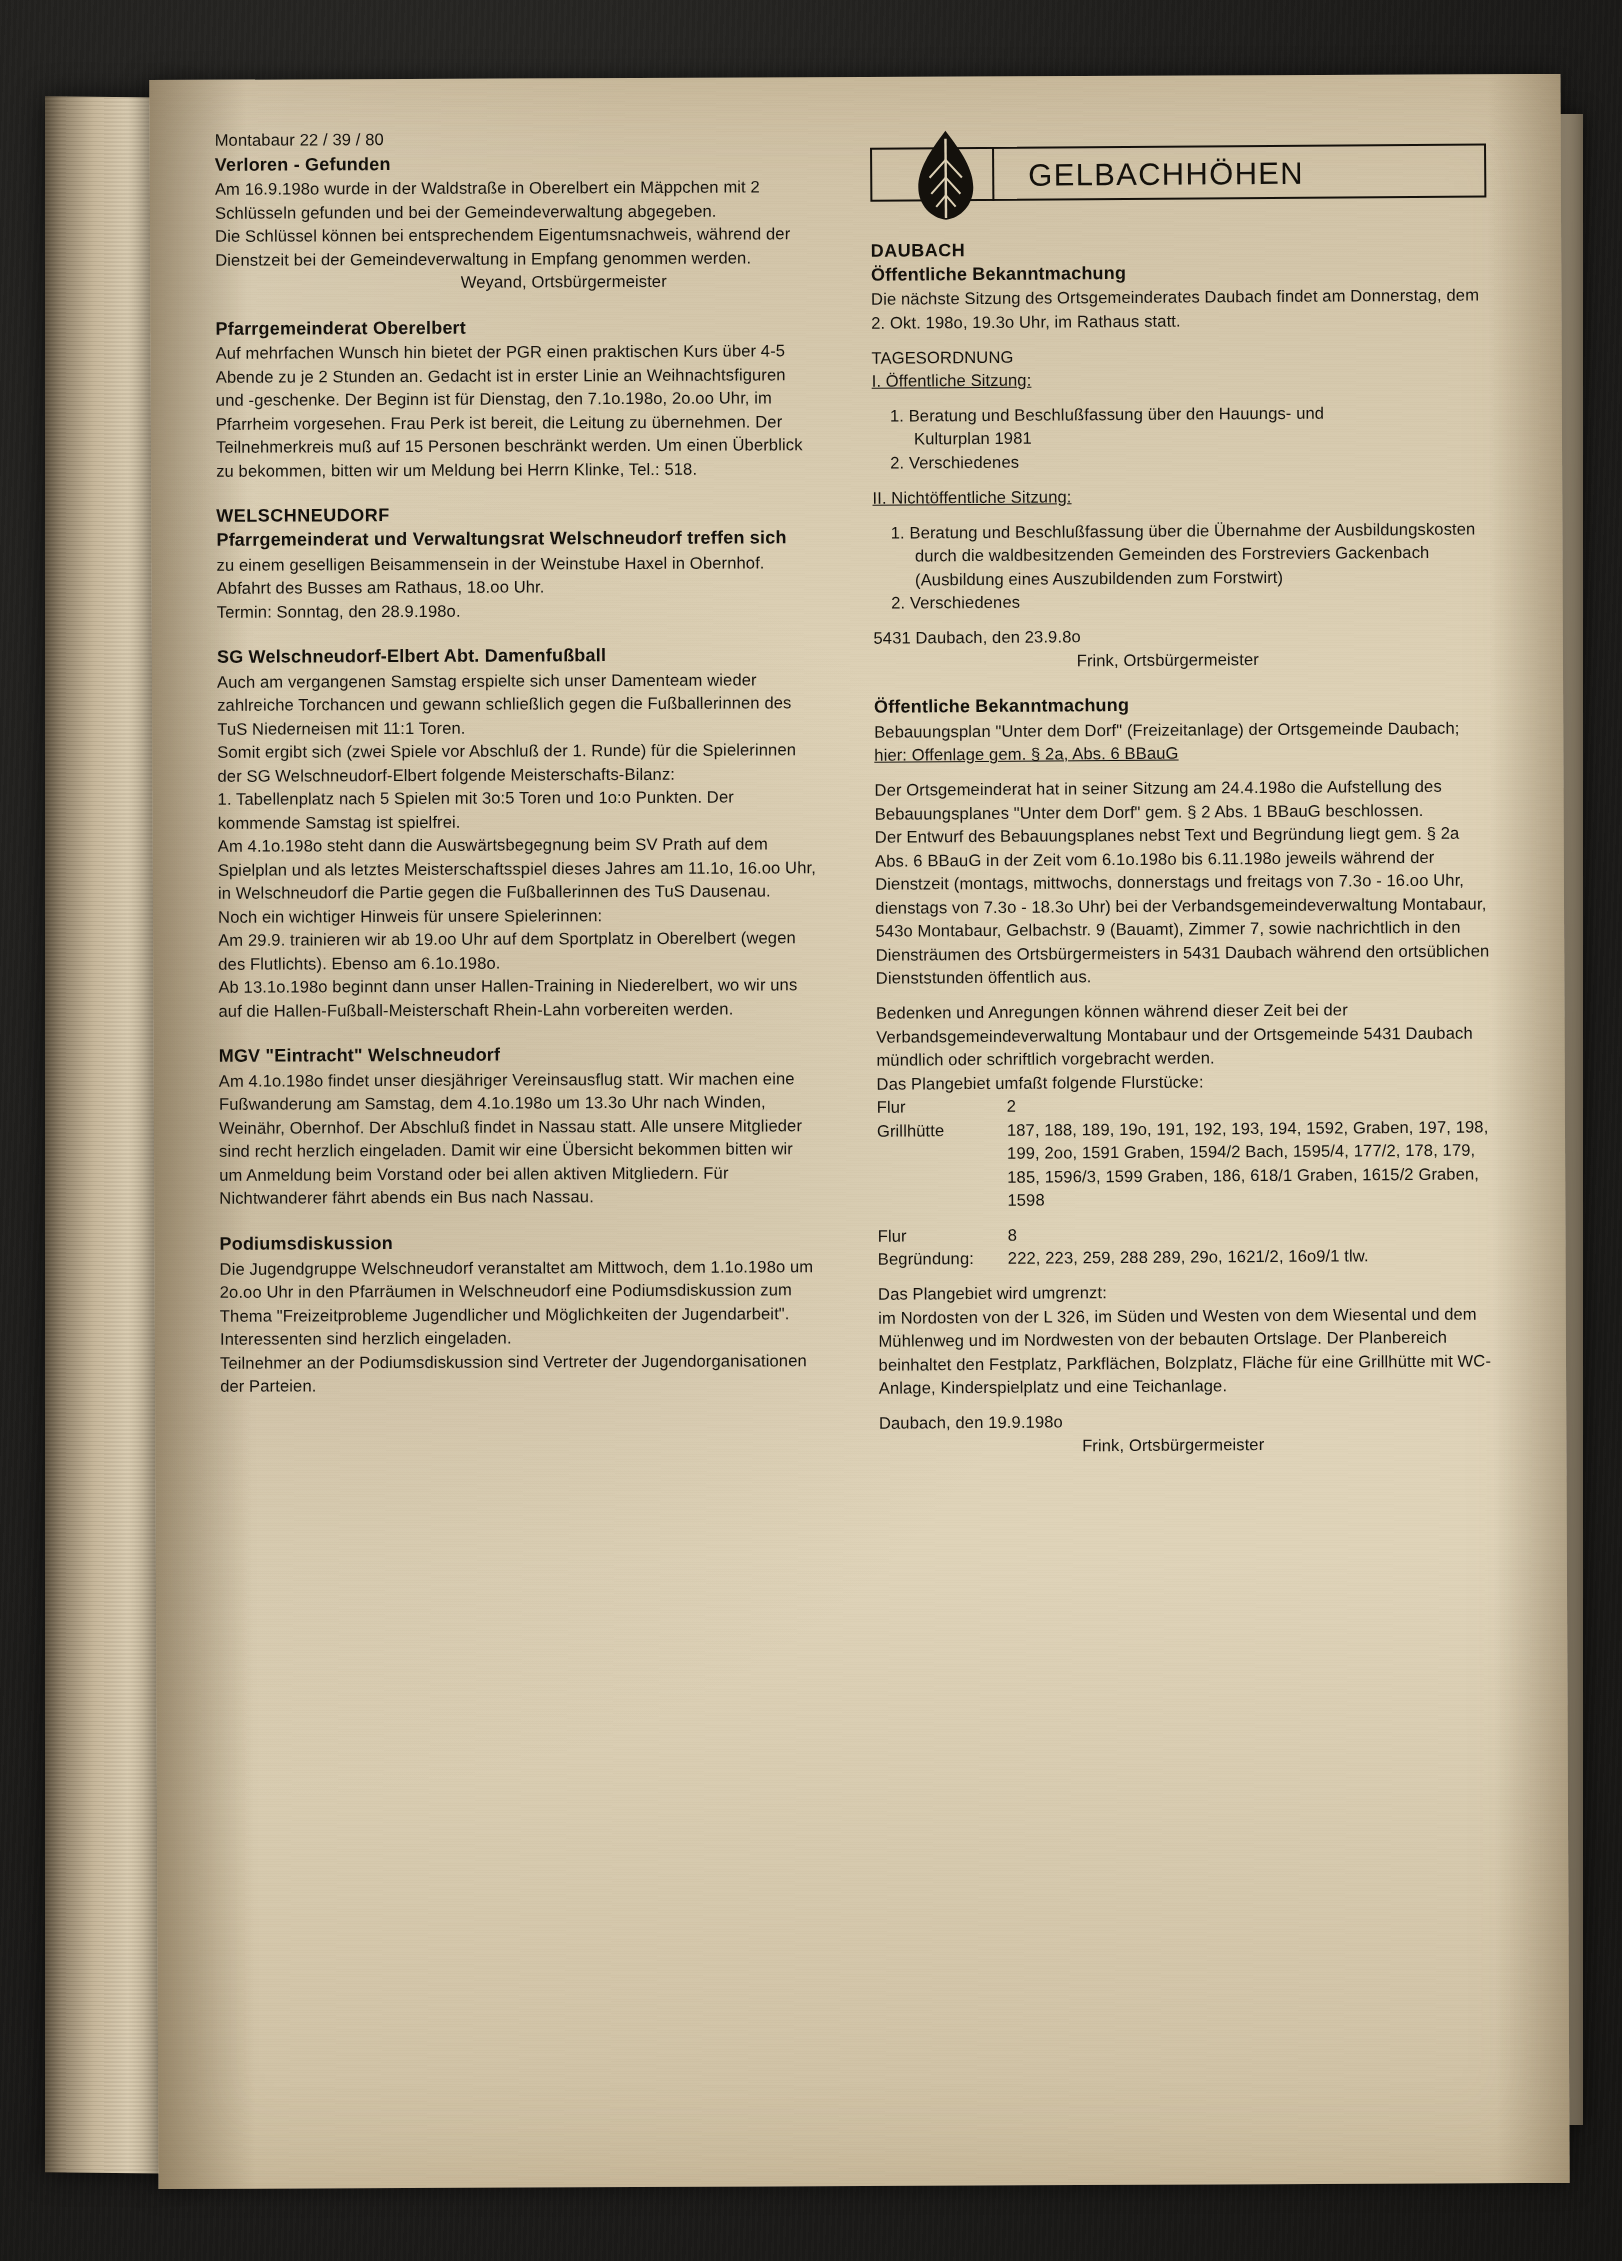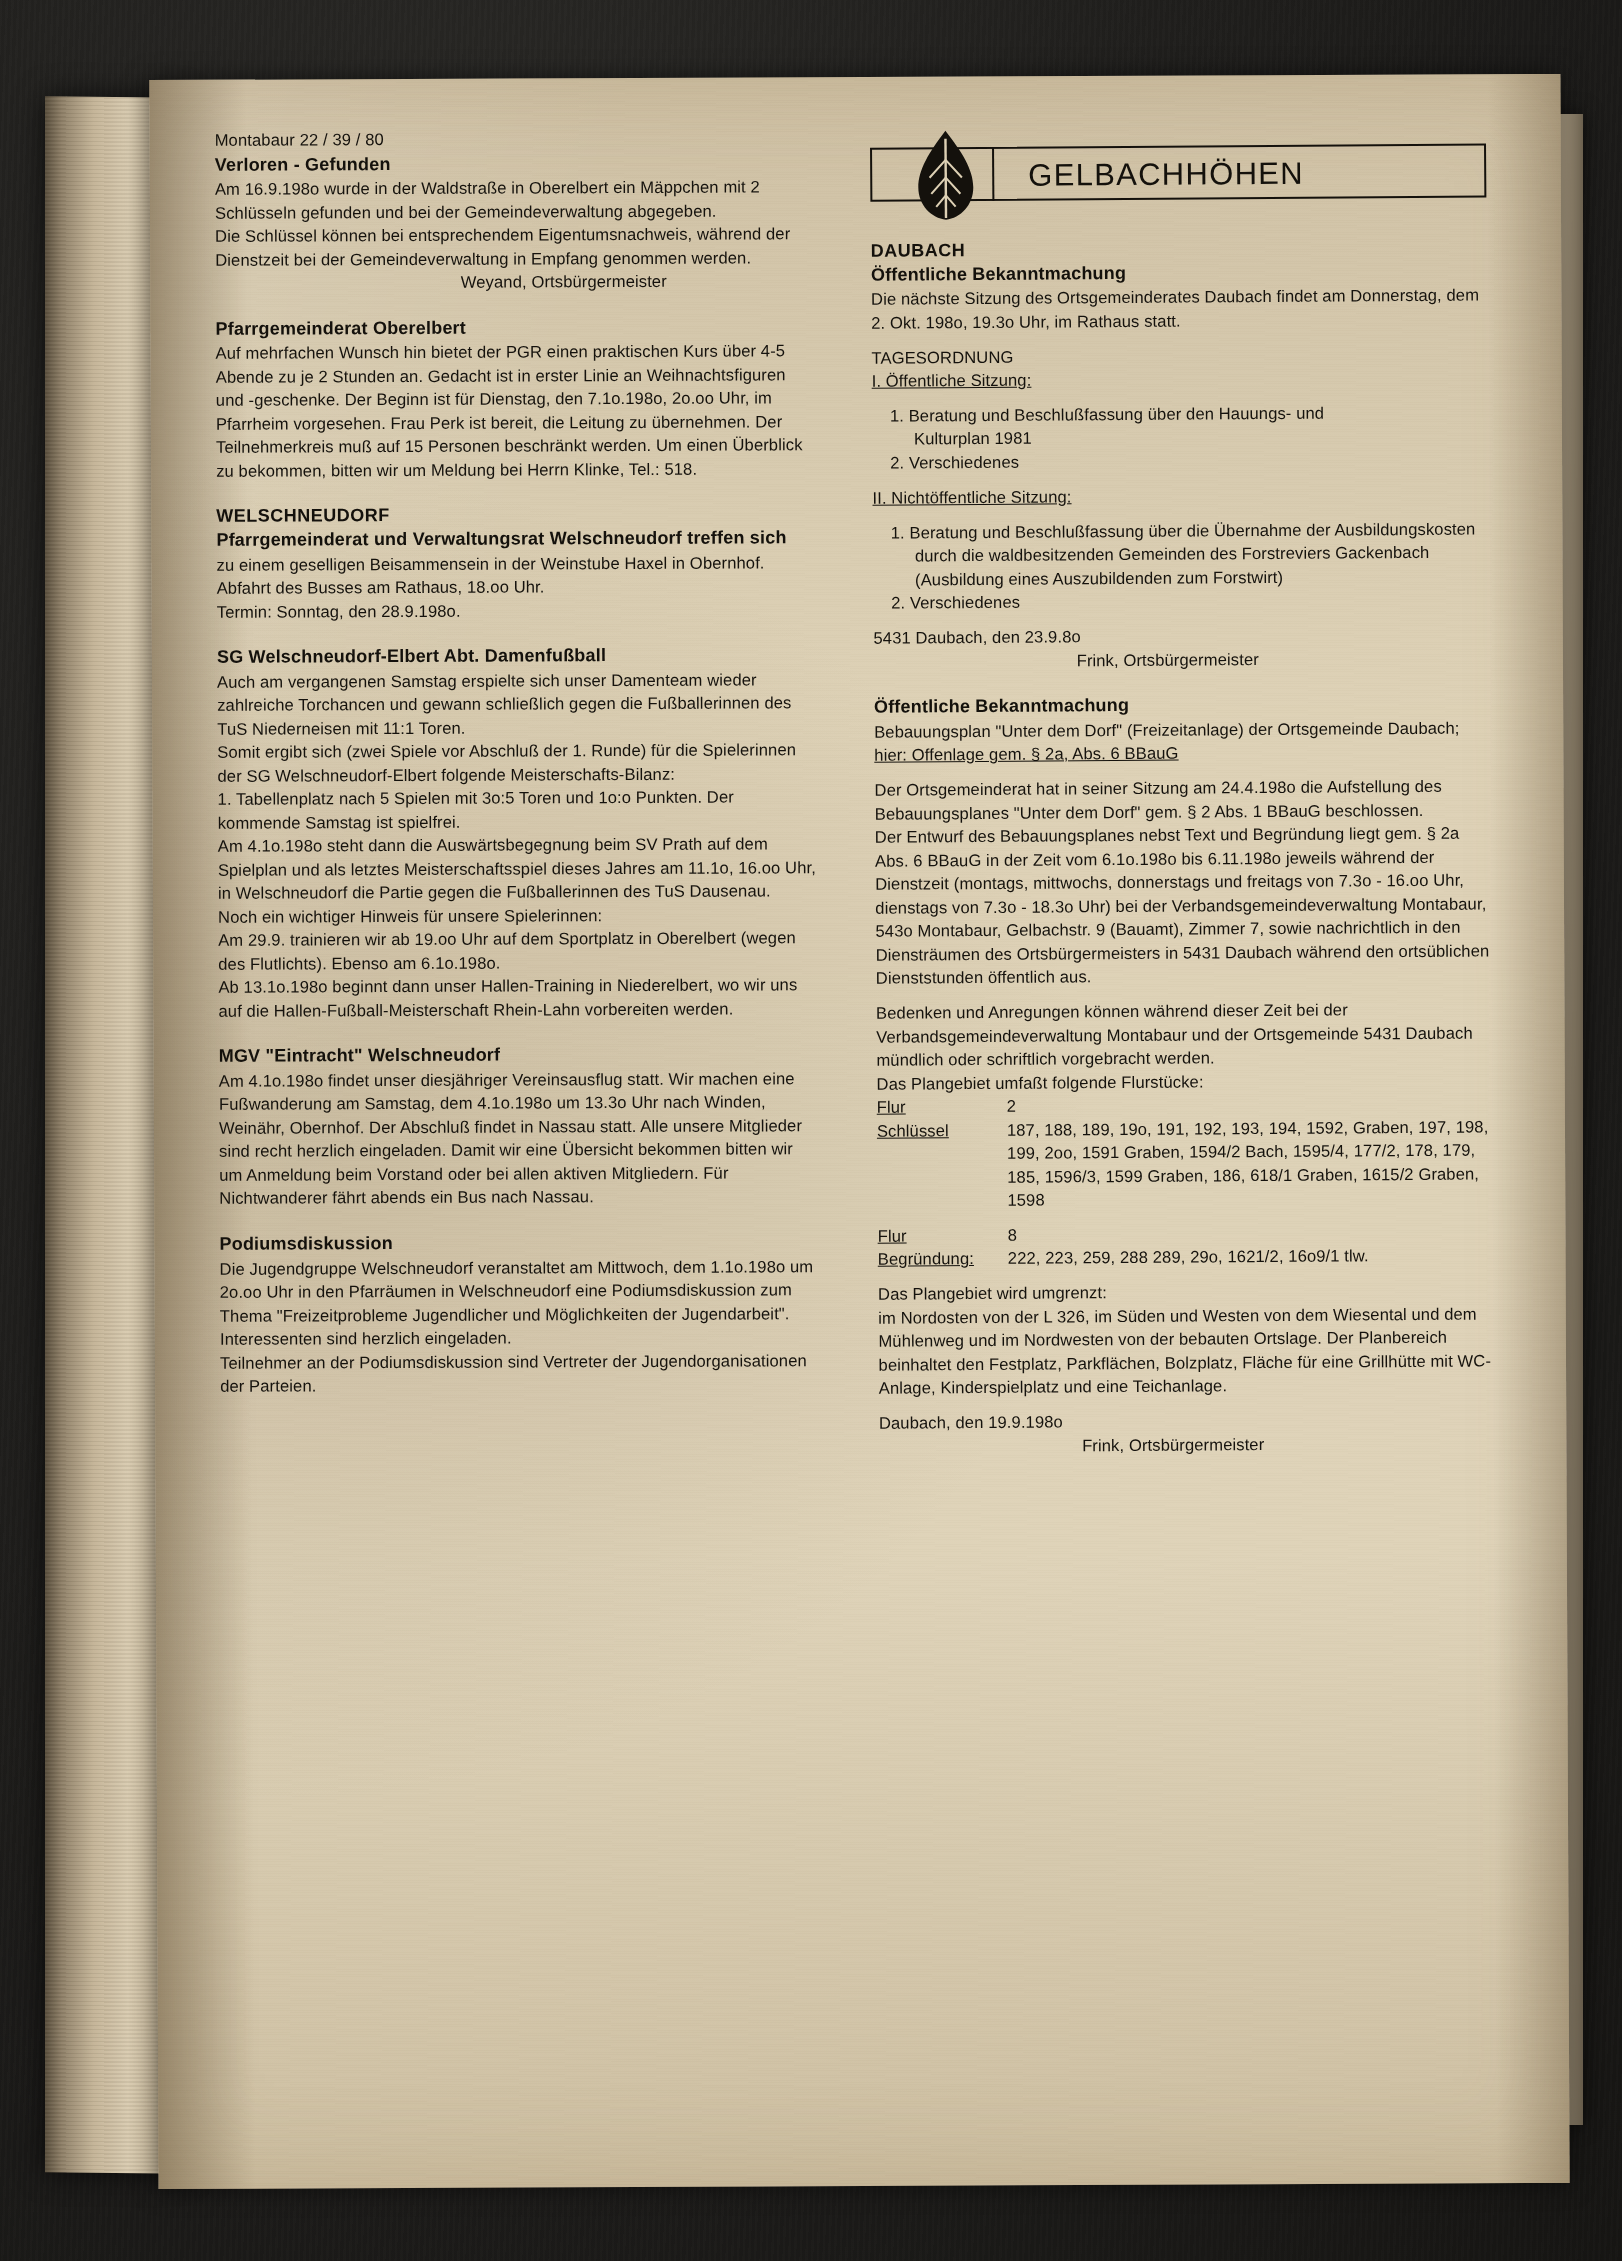--- a/index.html
+++ b/index.html
@@ -180,21 +180,21 @@
     left: 158px;
     top: 32px;
     font-size: 31px;
     letter-spacing: 1.3px;
     font-weight: normal;
     color: #14110c;
   }
   .list-item { padding-left: 24px; text-indent: -24px; margin-left: 18px; }
   .list-sub { padding-left: 42px; }
   .flur-row { display: flex; }
-  .flur-label { width: 130px; flex: none; text-decoration: underline; }
+  .flur-label { width: 130px; flex: none; }
   .flur-val { flex: 1; }
 
   .u { text-decoration: underline; }
   .sp-s { height: 11.4px; }
   .sp-m { height: 21px; }
 
   
   .warp { transform: rotate(-0.15deg); }
 </style>
 </head>
@@ -306,21 +306,21 @@
         <div class="t">Der Entwurf des Bebauungsplanes nebst Text und Begründung liegt gem. § 2a Abs. 6 BBauG in der Zeit vom 6.1o.198o bis 6.11.198o jeweils während der Dienstzeit (montags, mittwochs, donnerstags und freitags von 7.3o - 16.oo Uhr, dienstags von 7.3o - 18.3o Uhr) bei der Verbandsgemeindeverwaltung Montabaur, 543o Montabaur, Gelbachstr. 9 (Bauamt), Zimmer 7, sowie nachrichtlich in den Diensträumen des Ortsbürgermeisters in 5431 Daubach während den ortsüblichen Dienststunden öffentlich aus.</div>
         <div class="sp-s"></div>
         <div class="t">Bedenken und Anregungen können während dieser Zeit bei der Verbandsgemeindeverwaltung Montabaur und der Ortsgemeinde 5431 Daubach mündlich oder schriftlich vorgebracht werden.</div>
         <div class="t">Das Plangebiet umfaßt folgende Flurstücke:</div>
 
         <div class="flur-row t">
           <div class="flur-label">Flur</div>
           <div class="flur-val">2</div>
         </div>
         <div class="flur-row t">
-          <div class="flur-label">Schlüssel</div>
+          <div class="flur-label">Grillhütte</div>
           <div class="flur-val">187, 188, 189, 19o, 191, 192, 193, 194, 1592, Graben, 197, 198, 199, 2oo, 1591 Graben, 1594/2 Bach, 1595/4, 177/2, 178, 179, 185, 1596/3, 1599 Graben, 186, 618/1 Graben, 1615/2 Graben, 1598</div>
         </div>
         <div class="sp-s"></div>
         <div class="flur-row t">
           <div class="flur-label">Flur</div>
           <div class="flur-val">8</div>
         </div>
         <div class="flur-row t">
           <div class="flur-label">Begründung:</div>
           <div class="flur-val">222, 223, 259, 288 289, 29o, 1621/2, 16o9/1 tlw.</div>

